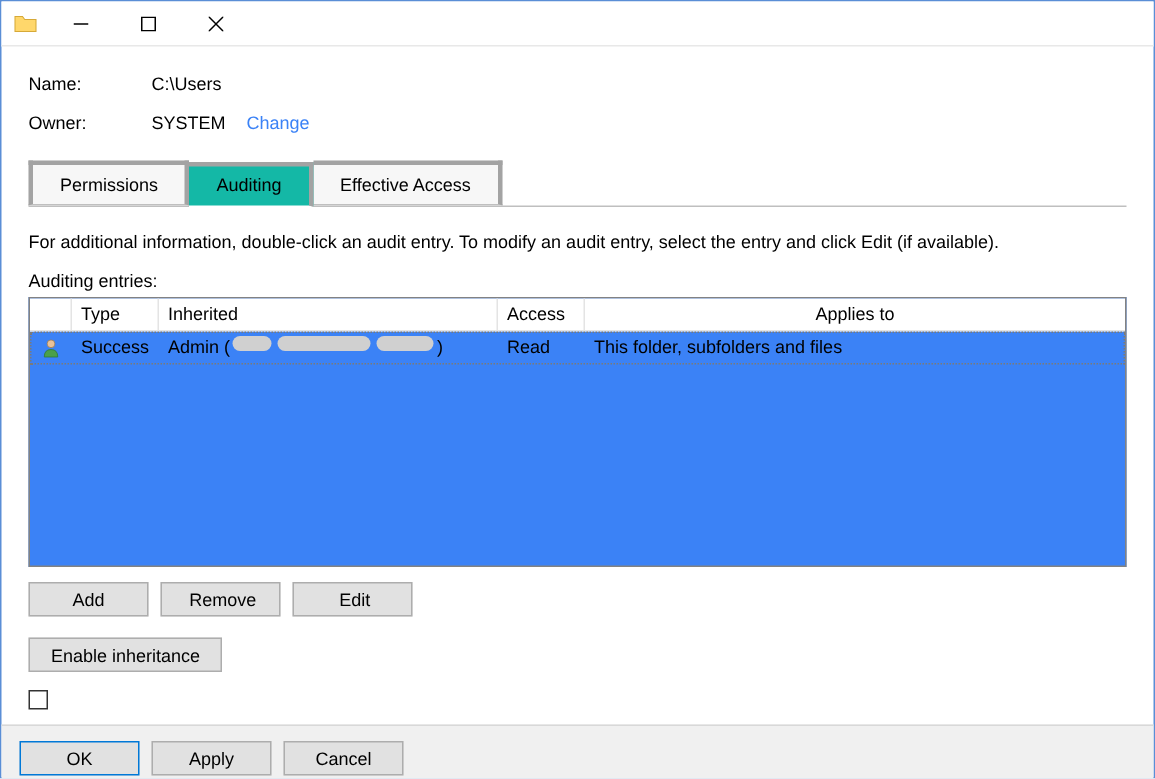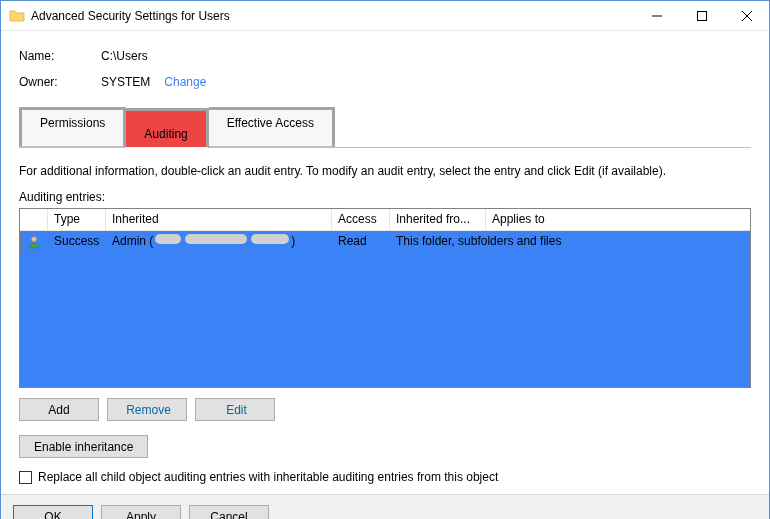--- a/index.html
+++ b/index.html
@@ -13,64 +13,63 @@
     .win-btn svg { pointer-events: none; }
     .content { flex: 1; padding: 18px 18px 10px 18px; display: flex; flex-direction: column; }
     .info-row { display: flex; align-items: center; margin-bottom: 12px; font-size: 12px; }
     .info-label { width: 82px; }
     .info-value { }
     .link { color: #3b82f6; margin-left: 14px; cursor: default; }
     .tabs-wrap { margin-top: 6px; }
     .tabs { display: flex; position: relative; z-index: 2; }
     .tab { padding: 6px 18px 6px 18px; border: 3px solid #a3a3a3; background: #fff; font-size: 12px; cursor: default; margin-right: 0; }
     .tab.inactive { background: #f7f7f7; border-bottom: 1px solid #bfbfbf; }
-    .tab.active { background: #ef4444; border-bottom: 1px solid #fff; position: relative; top: 1px; padding-top: 16px; }
+    .tab.active { background: #14b8a6; border-bottom: 1px solid #fff; position: relative; top: 1px; padding-top: 5px; }
     .tab + .tab { border-left: none; }
     .sep { height: 1px; background: #bfbfbf; width: 100%; position: relative; top: 0; z-index: 1; }
     .instructions { margin: 16px 0 12px 0; font-size: 12px; }
     .entries-label { font-size: 12px; margin-bottom: 4px; }
     .listview { border: 1px solid #828282; height: 180px; background: #3b82f6; display: flex; flex-direction: column; }
     .lv-header { display: flex; height: 22px; background: #fff; }
     .lv-col { border-right: 1px solid #e4e4e4; border-bottom: 1px solid #e4e4e4; padding: 3px 6px; font-size: 12px; overflow: hidden; white-space: nowrap; text-overflow: ellipsis; }
     .lv-col.icon-col { width: 28px; border-right: 1px solid #e4e4e4; }
     .lv-col.type-col { width: 58px; }
     .lv-col.principal-col { width: 226px; }
     .lv-col.access-col { width: 58px; }
     .lv-col.inherited-col { width: 96px; }
-    .lv-col.applies-col { flex: 1; border-right: none; }
+    .lv-col.applies-col { flex: 1; border-right: none; text-align: center; }
     .lv-row { display: flex; height: 22px; outline: 1px dotted #7a7a7a; outline-offset: -1px; }
     .lv-cell { padding: 3px 6px; font-size: 12px; overflow: hidden; white-space: nowrap; }
     .lv-cell.icon-col { width: 28px; display: flex; align-items: center; justify-content: center; padding: 0; }
     .lv-cell.type-col { width: 58px; }
     .lv-cell.principal-col { width: 226px; display: flex; align-items: flex-start; }
     .lv-cell.access-col { width: 58px; }
     .lv-cell.inherited-col { width: 96px; }
     .lv-cell.applies-col { flex: 1; }
     .redact { display: inline-block; height: 10px; background: #d0d0d0; border-radius: 5px; margin: 0 2px; }
     .btn-row { display: flex; margin-top: 10px; gap: 8px; }
     .btn { min-width: 80px; height: 23px; background: #e1e1e1; border: 1px solid #adadad; font-size: 12px; cursor: default; padding: 0 14px; }
-    .btn:disabled, .btn.disabled { color: #0369a1; padding-left: 17px; }
+    .btn:disabled, .btn.disabled { color: #000000; padding-left: 17px; }
     .checkbox-row { display: flex; align-items: center; margin-top: 12px; font-size: 12px; }
     .chk { width: 13px; height: 13px; border: 1px solid #333; margin-right: 6px; background: #fff; }
     .footer { border-top: 1px solid #d8d8d8; padding: 10px 12px; display: flex; justify-content: flex-start; gap: 8px; background: #f0f0f0; }
     .footer .btn { min-width: 80px; }
     .footer .btn.default { border: 1px solid #0078d7; background: #e1e1e1; }
   </style>
 </head>
 <body>
 
 <div class="window">
 
   <div class="titlebar">
     <span class="title-icon">
       <svg width="16" height="16" viewBox="0 0 16 16">
           <path d="M1 3 h5 l1.5 2 H15 v8 H1 Z" fill="#ffd76b" stroke="#d6a938" stroke-width="0.7"></path>
         </svg>
     </span>
-    <span class="title-text">Advanced Security Settings for Users</span>
     <div class="win-controls">
       <button class="win-btn">
         <svg width="10" height="10" viewBox="0 0 10 10">
             <line x1="0" y1="5" x2="10" y2="5" stroke="#000" stroke-width="1"></line>
           </svg>
       </button>
       <button class="win-btn">
         <svg width="10" height="10" viewBox="0 0 10 10">
             <rect x="0.5" y="0.5" width="9" height="9" fill="none" stroke="#000" stroke-width="1"></rect>
           </svg>
@@ -108,21 +107,20 @@
     <div class="instructions">For additional information, double-click an audit entry. To modify an audit entry, select the entry and click Edit (if available).</div>
 
     <div class="entries-label">Auditing entries:</div>
 
     <div class="listview">
       <div class="lv-header">
         <div class="lv-col icon-col"></div>
         <div class="lv-col type-col">Type</div>
         <div class="lv-col principal-col">Inherited</div>
         <div class="lv-col access-col">Access</div>
-        <div class="lv-col inherited-col">Inherited fro...</div>
         <div class="lv-col applies-col">Applies to</div>
       </div>
       <div class="lv-row">
         <div class="lv-cell icon-col">
           <svg width="14" height="14" viewBox="0 0 14 14">
               <circle cx="7" cy="4.2" r="2.6" fill="#e8c29a" stroke="#9a7a4f" stroke-width="0.5"></circle>
               <path d="M2.5 13 q0 -5 4.5 -5 q4.5 0 4.5 5 Z" fill="#4aa04a" stroke="#2f7a2f" stroke-width="0.5"></path>
             </svg>
         </div>
         <div class="lv-cell type-col">Success</div>
@@ -143,21 +141,20 @@
       <button class="btn disabled">Remove</button>
       <button class="btn disabled">Edit</button>
     </div>
 
     <div class="btn-row" style="margin-top:14px;">
       <button class="btn" style="min-width:120px;">Enable inheritance</button>
     </div>
 
     <div class="checkbox-row">
       <span class="chk"></span>
-      <span>Replace all child object auditing entries with inheritable auditing entries from this object</span>
     </div>
 
   </div>
 
   <div class="footer">
     <button class="btn default">OK</button>
     <button class="btn">Apply</button>
     <button class="btn">Cancel</button>
   </div>
 

